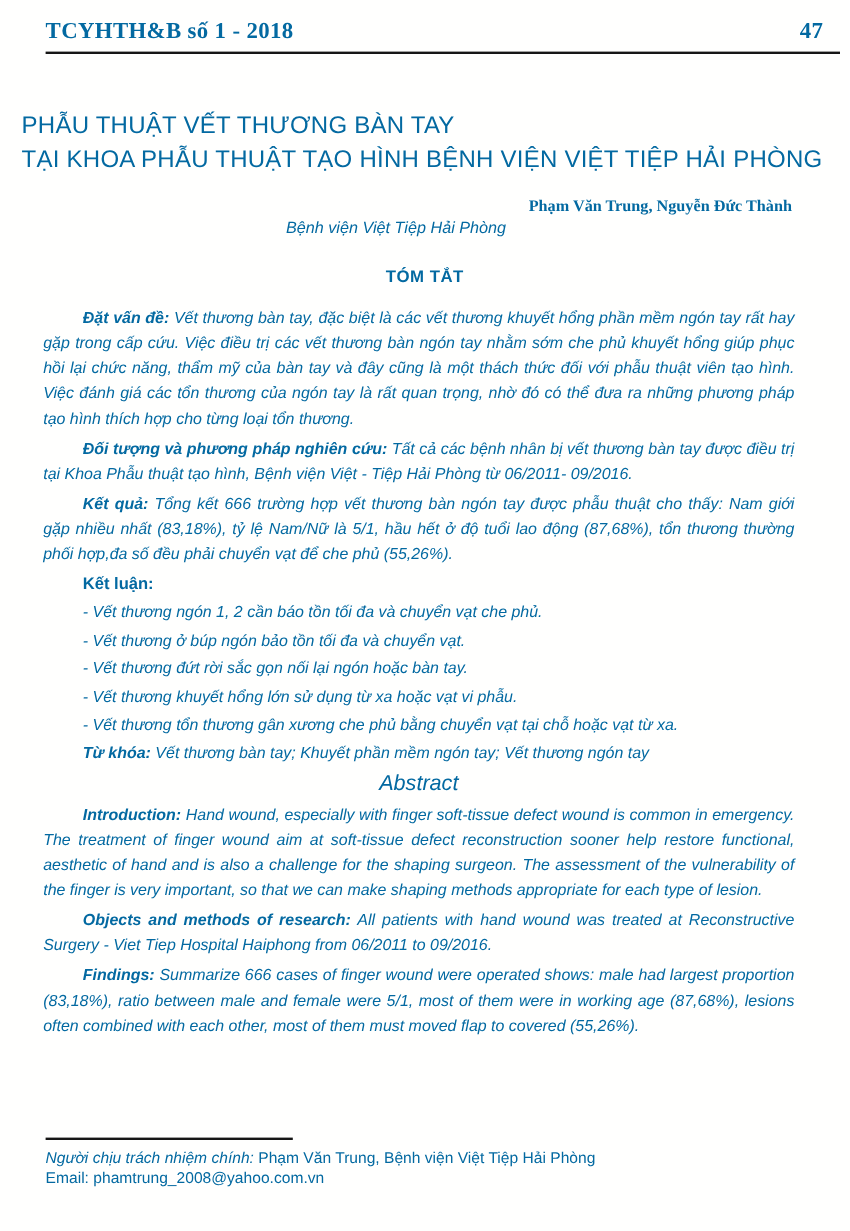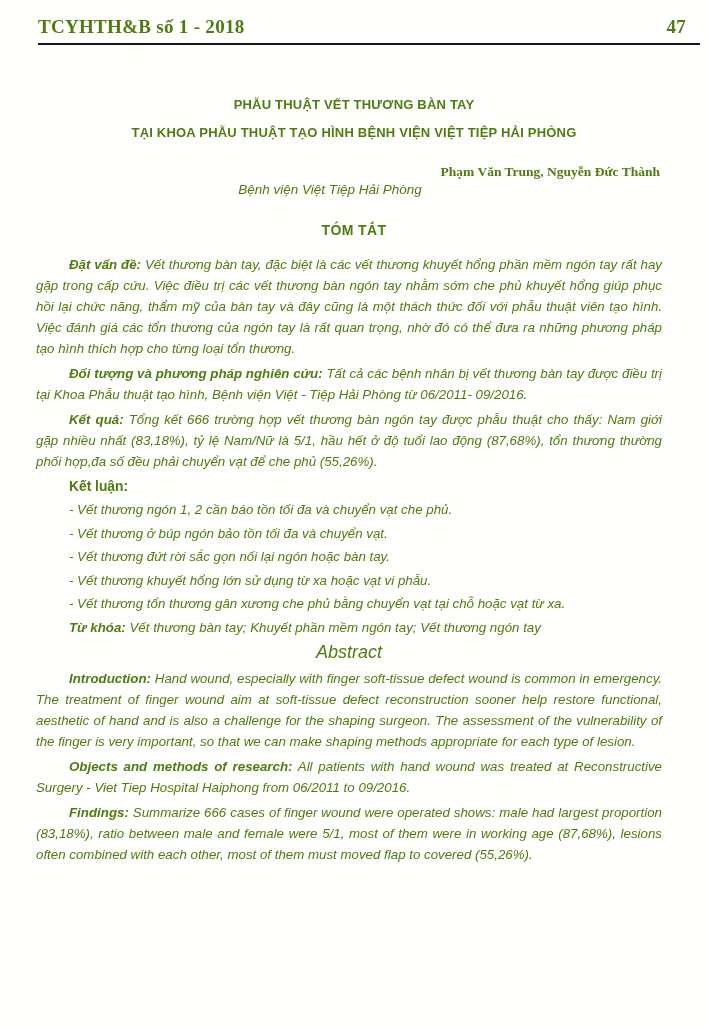--- a/index.html
+++ b/index.html
@@ -1,43 +1,42 @@
 <!DOCTYPE html>
 <html><head>
 <meta charset="utf-8">
 <style>
   html, body { margin: 0; padding: 0; background: #ffffff; }
   .page {
     position: relative;
     width: 708px;
     height: 1026px;
     background: #fffffe;
-    color: #4d7c0f;
+    color: #0369a1;
     font-family: "Liberation Sans", sans-serif;
     overflow: hidden;
     box-sizing: border-box;
   }
   .header {
     display: flex;
     justify-content: space-between;
     align-items: baseline;
     margin: 16px 8px 0 38px;
     padding-bottom: 5px;
     border-bottom: 2.5px solid #161616;
     font-family: "Liberation Serif", serif;
     font-size: 19px;
     font-weight: 600;
     letter-spacing: 0.3px;
   }
   .header .pagenum { margin-right: 14px; }
   .title {
     margin: 46px 18px 0 18px;
-    text-align: center;
-    font-size: 13px;
-    font-weight: bold;
+    font-size: 20px;
+    font-weight: normal;
     line-height: 28px;
     letter-spacing: 0.2px;
   }
   .title .tline { display: block; }
   .authors {
     margin: 16px 48px 0 0;
     text-align: right;
     font-size: 13.5px;
     line-height: 17.5px;
   }
@@ -134,14 +133,19 @@
     <p class="abs-head">Abstract</p>
 
     <p class="para"><span class="lbl">Introduction:</span><span> Hand wound, especially with finger soft-tissue defect wound is common in emergency. The treatment of finger wound aim at soft-tissue defect reconstruction sooner help restore functional, aesthetic of hand and is also a challenge for the shaping surgeon. The assessment of the vulnerability of the finger is very important, so that we can make shaping methods appropriate for each type of lesion.</span></p>
 
     <p class="para"><span class="lbl">Objects and methods of research:</span><span> All patients with hand wound was treated at Reconstructive Surgery - Viet Tiep Hospital Haiphong from 06/2011 to 09/2016.</span></p>
 
     <p class="para"><span class="lbl">Findings:</span><span> Summarize 666 cases of finger wound were operated shows: male had largest proportion (83,18%), ratio between male and female were 5/1, most of them were in working age (87,68%), lesions often combined with each other, most of them must moved flap to covered (55,26%).</span></p>
 
   </div>
 
+  <div class="footer">
+    <div class="foot-rule"></div>
+    <div class="foot-line"><span class="f-lbl">Người chịu trách nhiệm chính:</span><span> Phạm Văn Trung, Bệnh viện Việt Tiệp Hải Phòng</span></div>
+    <div class="foot-line">Email: phamtrung_2008@yahoo.com.vn</div>
+  </div>
 
 </div>
 
 </body></html>

